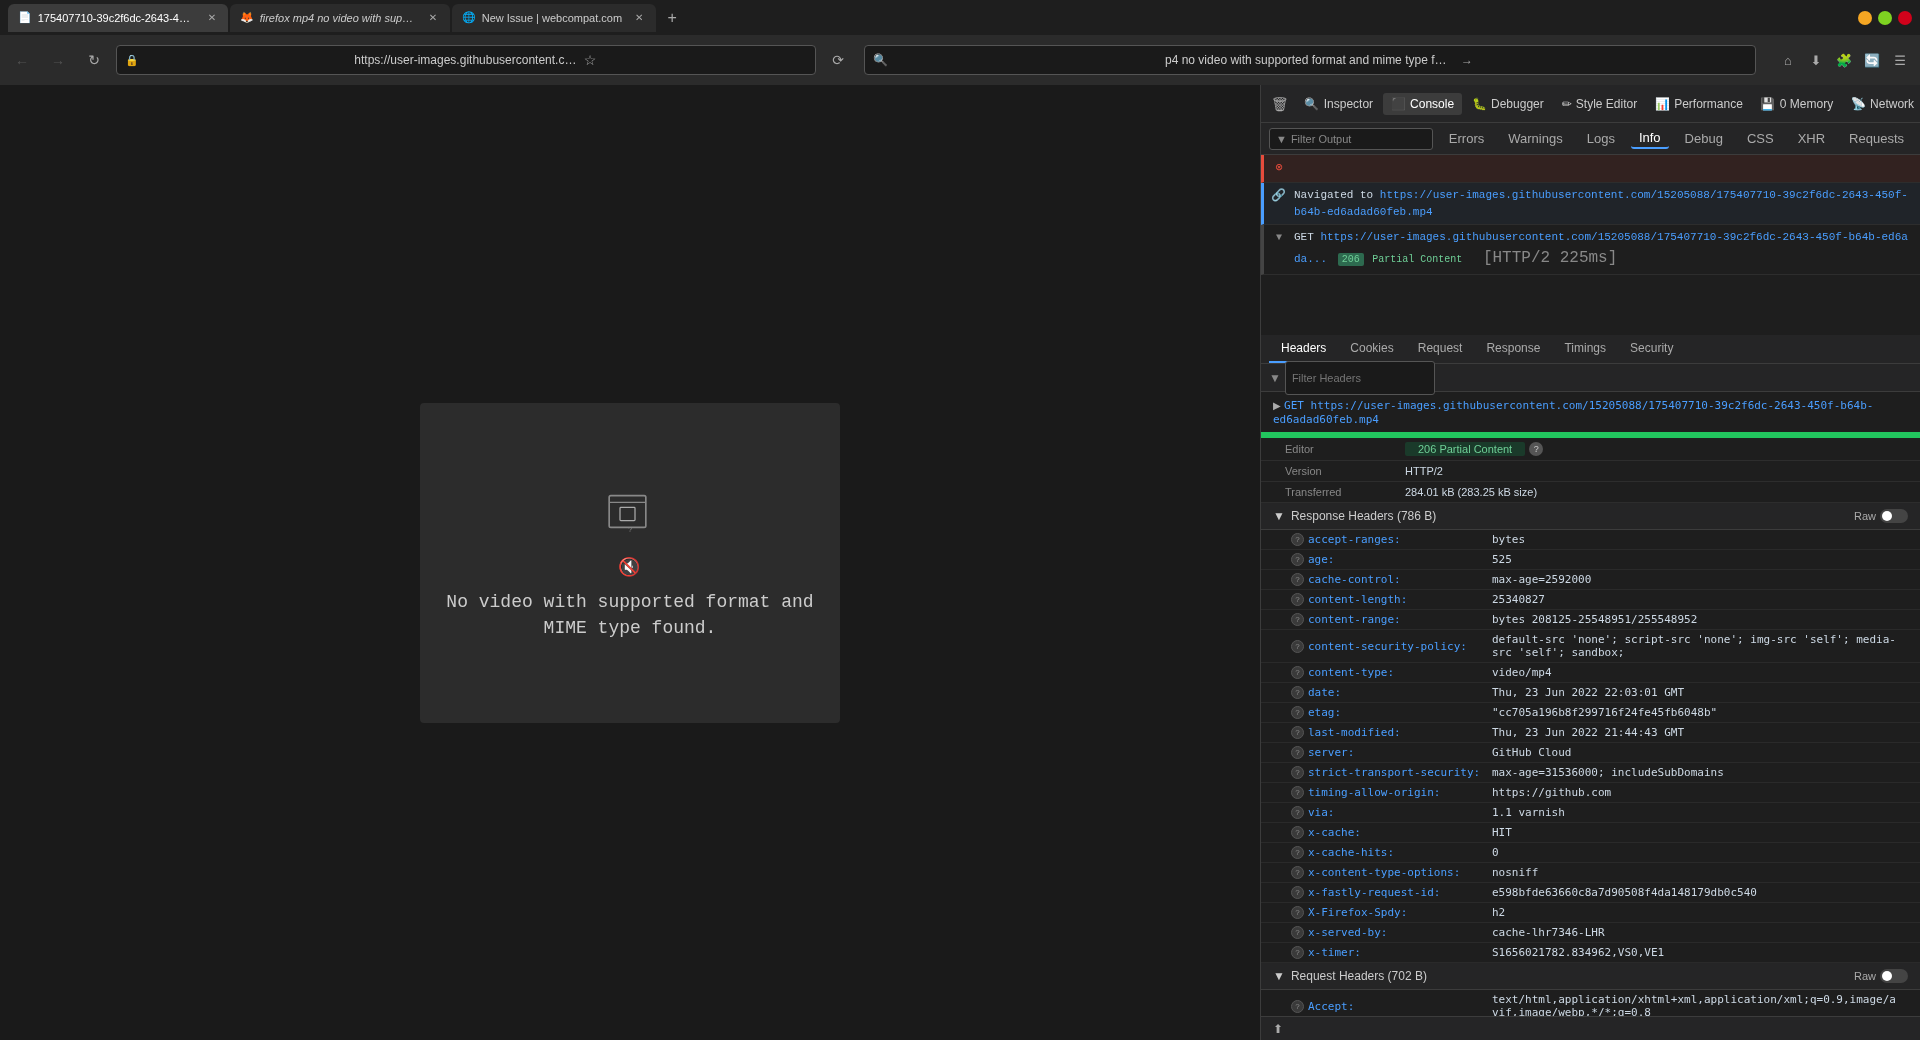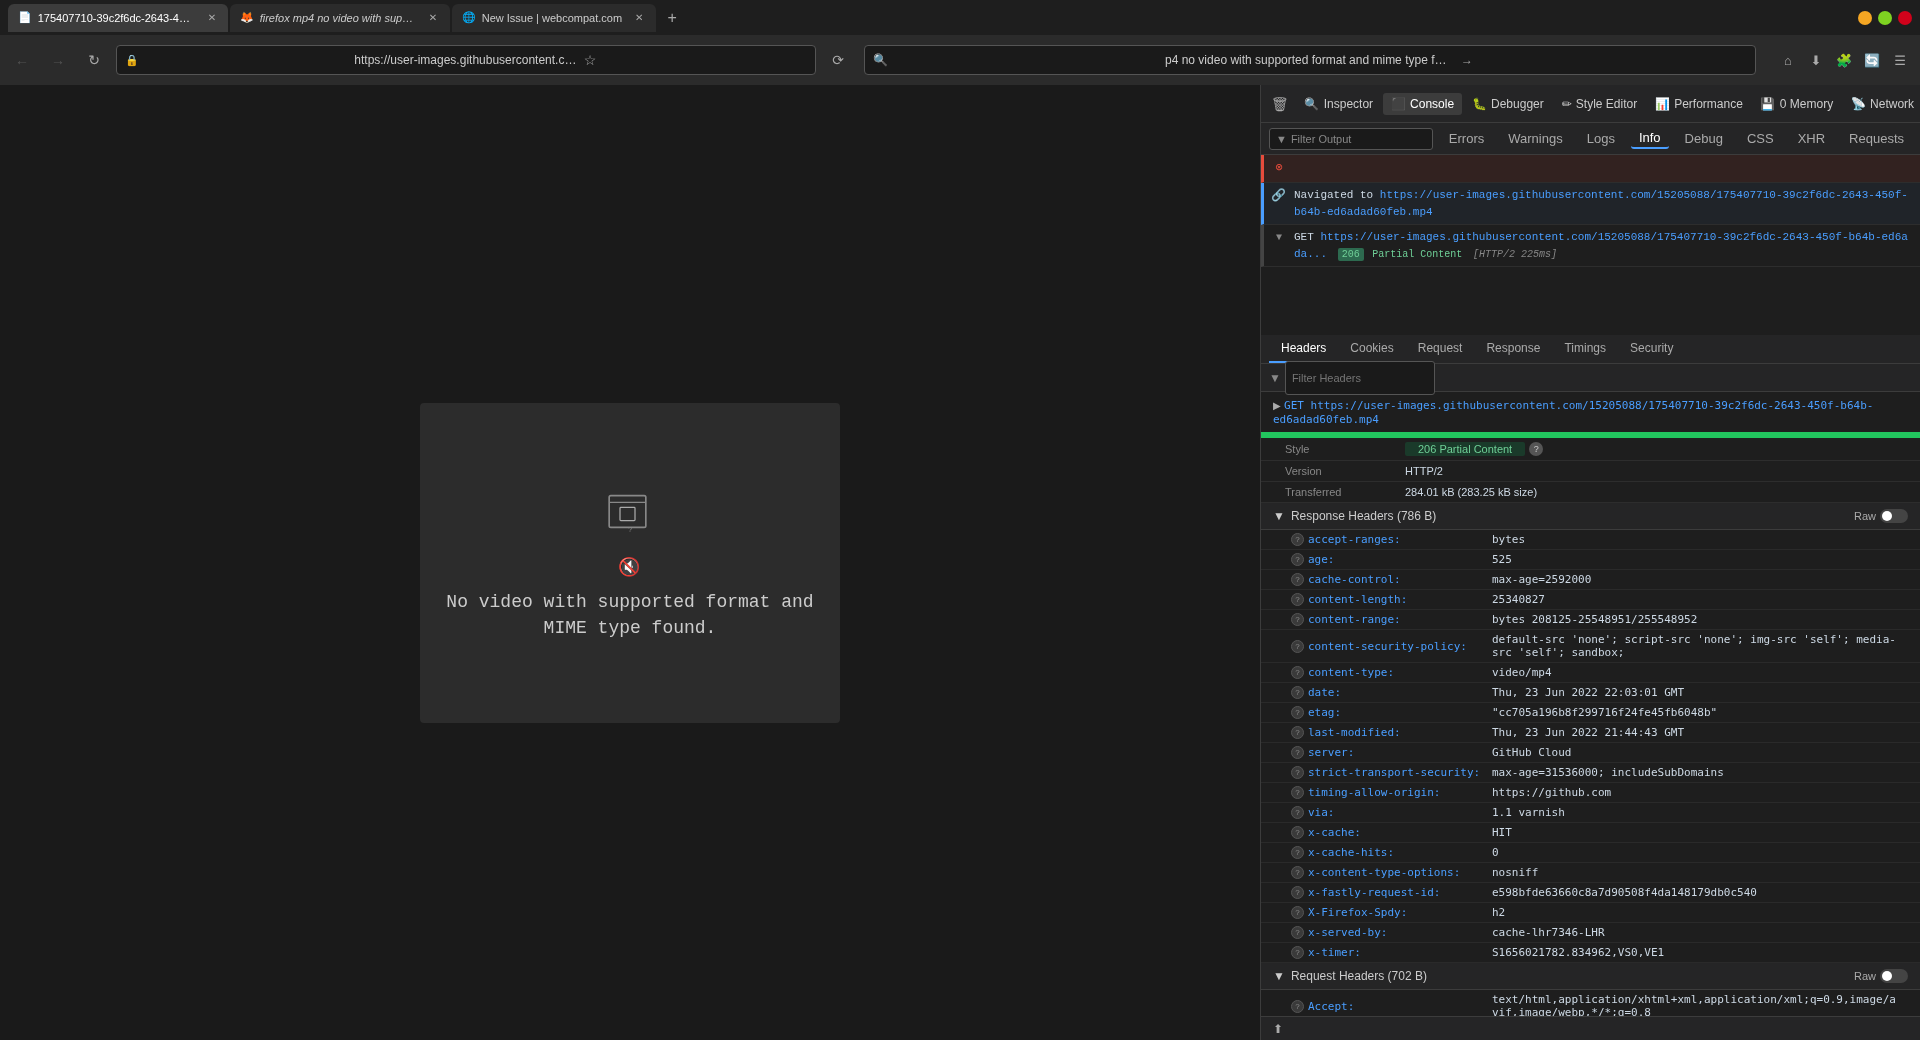--- a/index.html
+++ b/index.html
@@ -226,21 +226,21 @@
           Navigated to <span class="link-text" style="color:#4a9eff;">https://user-images.githubusercontent.com/15205088/175407710-39c2f6dc-2643-450f-b64b-ed6adad60feb.mp4</span>
         </div>
       </div>
 
       <div class="console-msg get-msg">
         <div class="msg-icon" style="color:#888;font-size:10px;">▼</div>
         <div class="msg-text">
           GET <span class="link-text">https://user-images.githubusercontent.com/15205088/175407710-39c2f6dc-2643-450f-b64b-ed6ada...</span>
           <span style="background:#2d6a4f;color:#6fcf97;padding:1px 4px;border-radius:2px;margin-left:4px;font-size:10px;">206</span>
           <span style="color:#6fcf97;margin-left:2px;font-size:10px;">Partial Content</span>
-          <span style="color:#888;margin-left:4px;font-size:10px;font-style:italic;">[HTTP/2 225ms]</span>
+          <span style="color:#888;margin-left:14px;font-size:16px;">[HTTP/2 225ms]</span>
         </div>
       </div>
     </div>
 
     <div class="network-detail scrollbar-thumb">
 
       <div class="net-tabs">
         <div class="net-tab active">Headers</div>
         <div class="net-tab">Cookies</div>
         <div class="net-tab">Request</div>
@@ -253,21 +253,21 @@
         <span style="color:#888;margin-right:4px;">▼</span>
         <input type="text" placeholder="Filter Headers" style="background: rgb(26, 26, 26); border: 1px solid rgb(85, 85, 85); border-radius: 3px; height: 20px; padding: 16px 6px; color: rgb(204, 204, 204); font-size: 11px; width: 150px;">
       </div>
 
       <div class="request-summary" style="padding:6px 12px;border-bottom:6px solid #22c55e;">
         <span class="expand-icon">▶</span>
         <span class="req-url"> GET https://user-images.githubusercontent.com/15205088/175407710-39c2f6dc-2643-450f-b64b-ed6adad60feb.mp4</span>
       </div>
 
       <div class="status-row">
-        <span class="status-label">Style</span>
+        <span class="status-label">Editor</span>
         <span class="status-value"><span style="background:#1a3a2a;color:#6fcf97;padding:1px 13px;border-radius:2px;">206 Partial Content</span></span>
         <div class="status-info-icon">?</div>
       </div>
       <div class="status-row">
         <span class="status-label">Version</span>
         <span class="status-value">HTTP/2</span>
       </div>
       <div class="status-row">
         <span class="status-label">Transferred</span>
         <span class="status-value">284.01 kB (283.25 kB size)</span>

